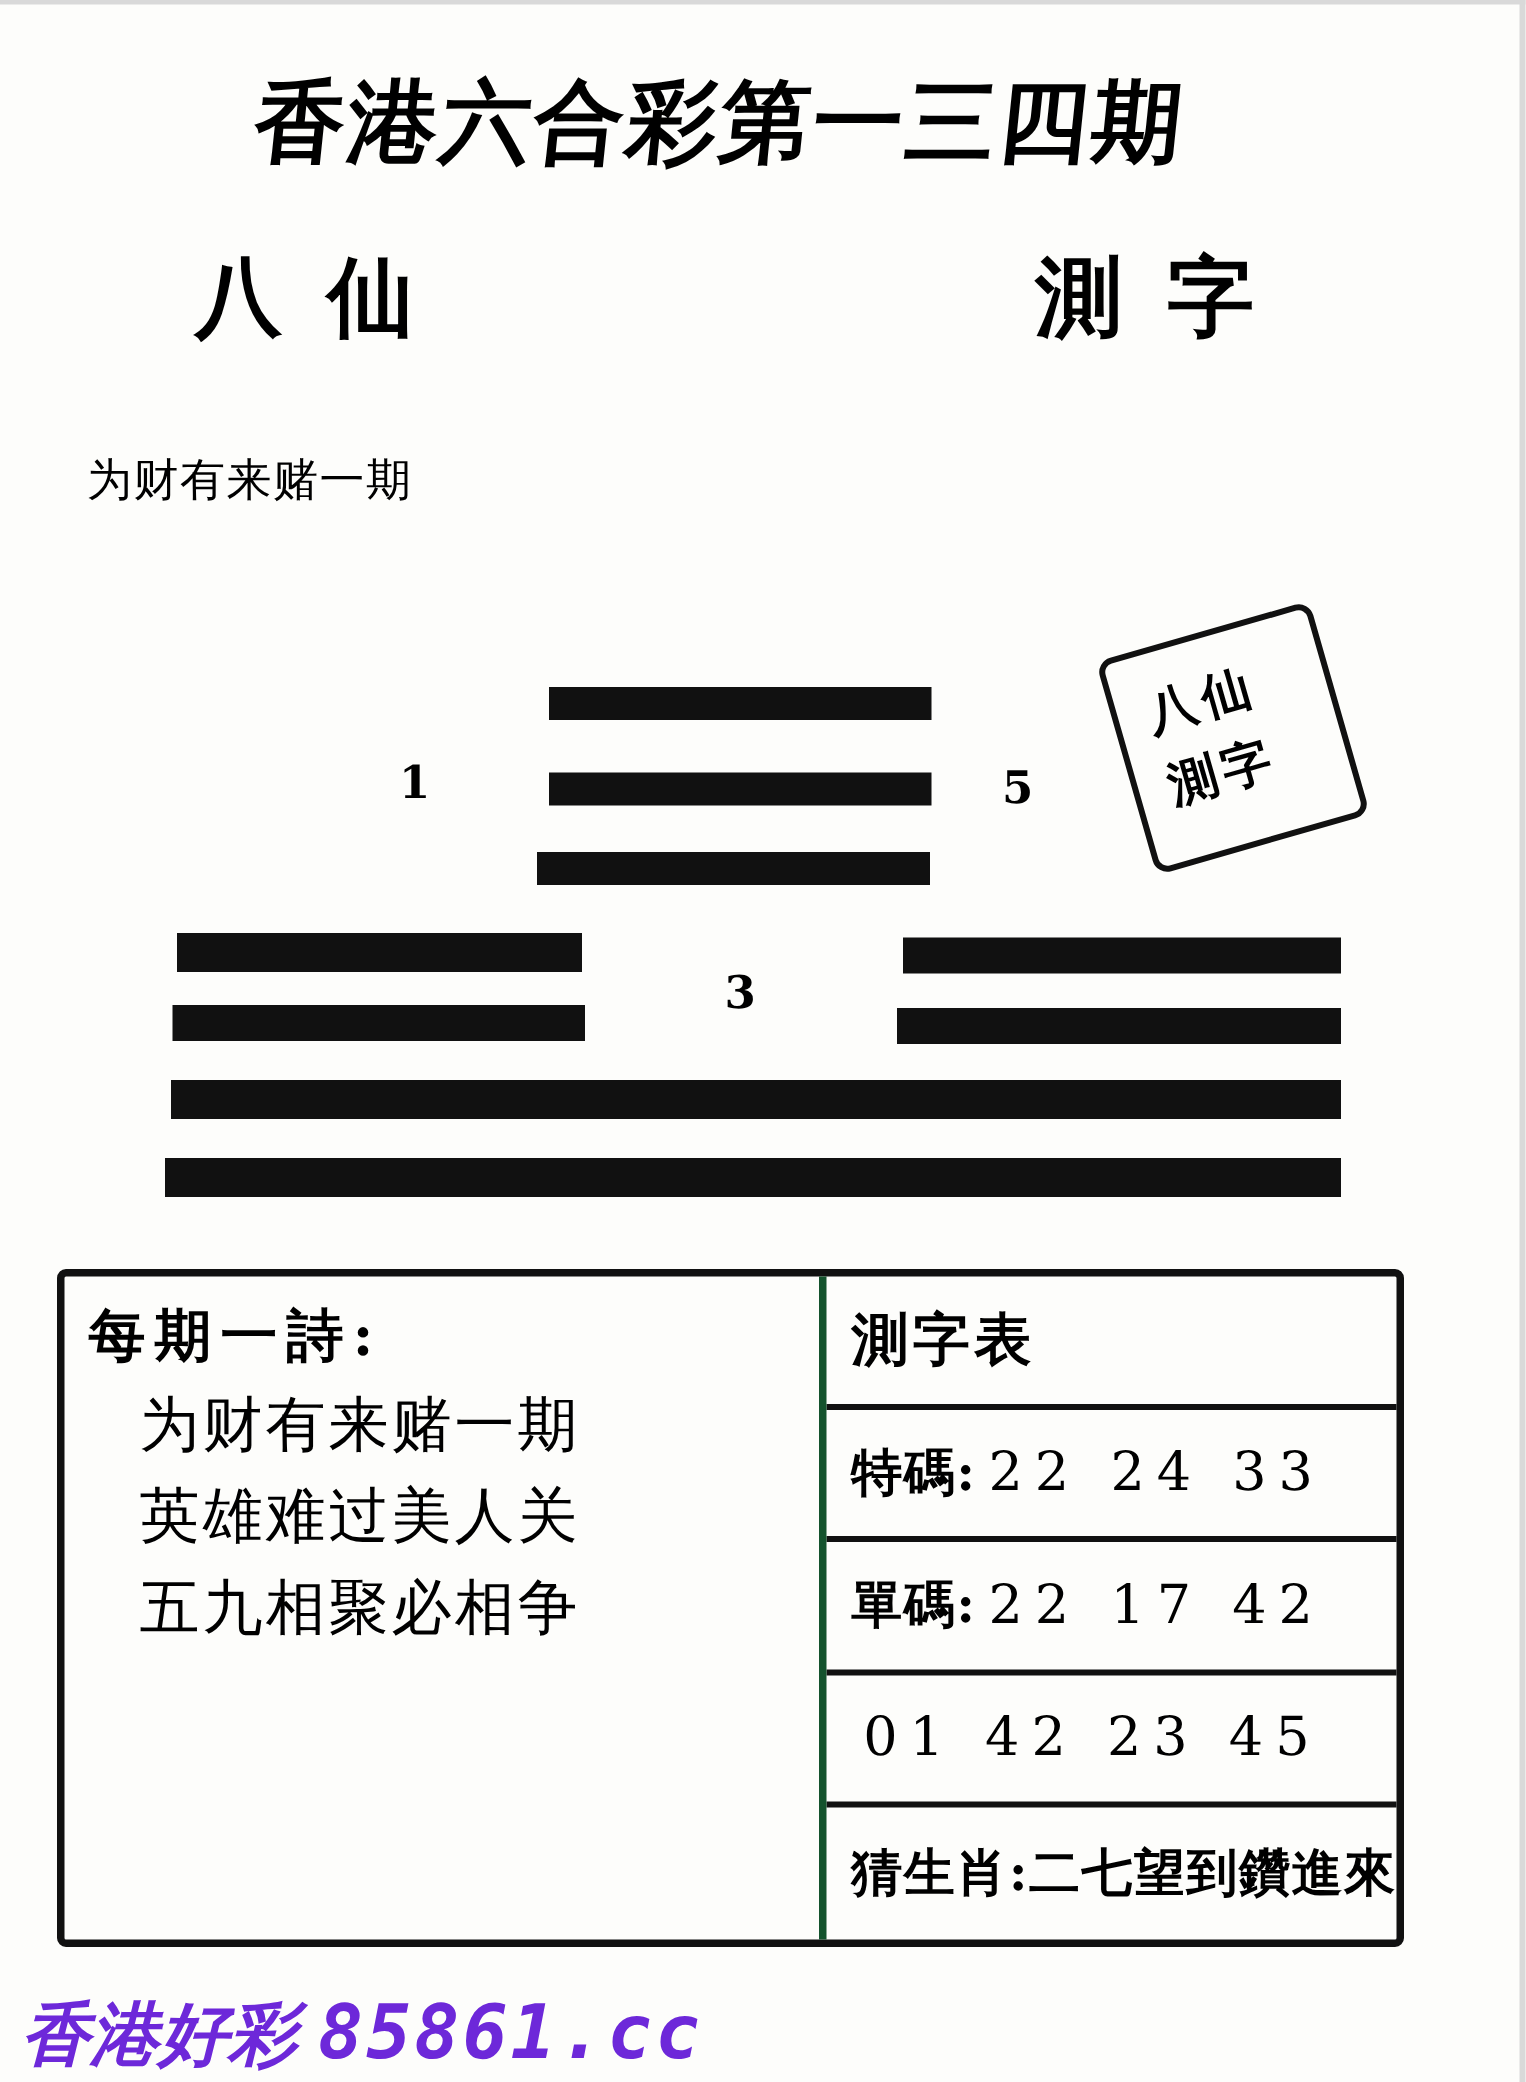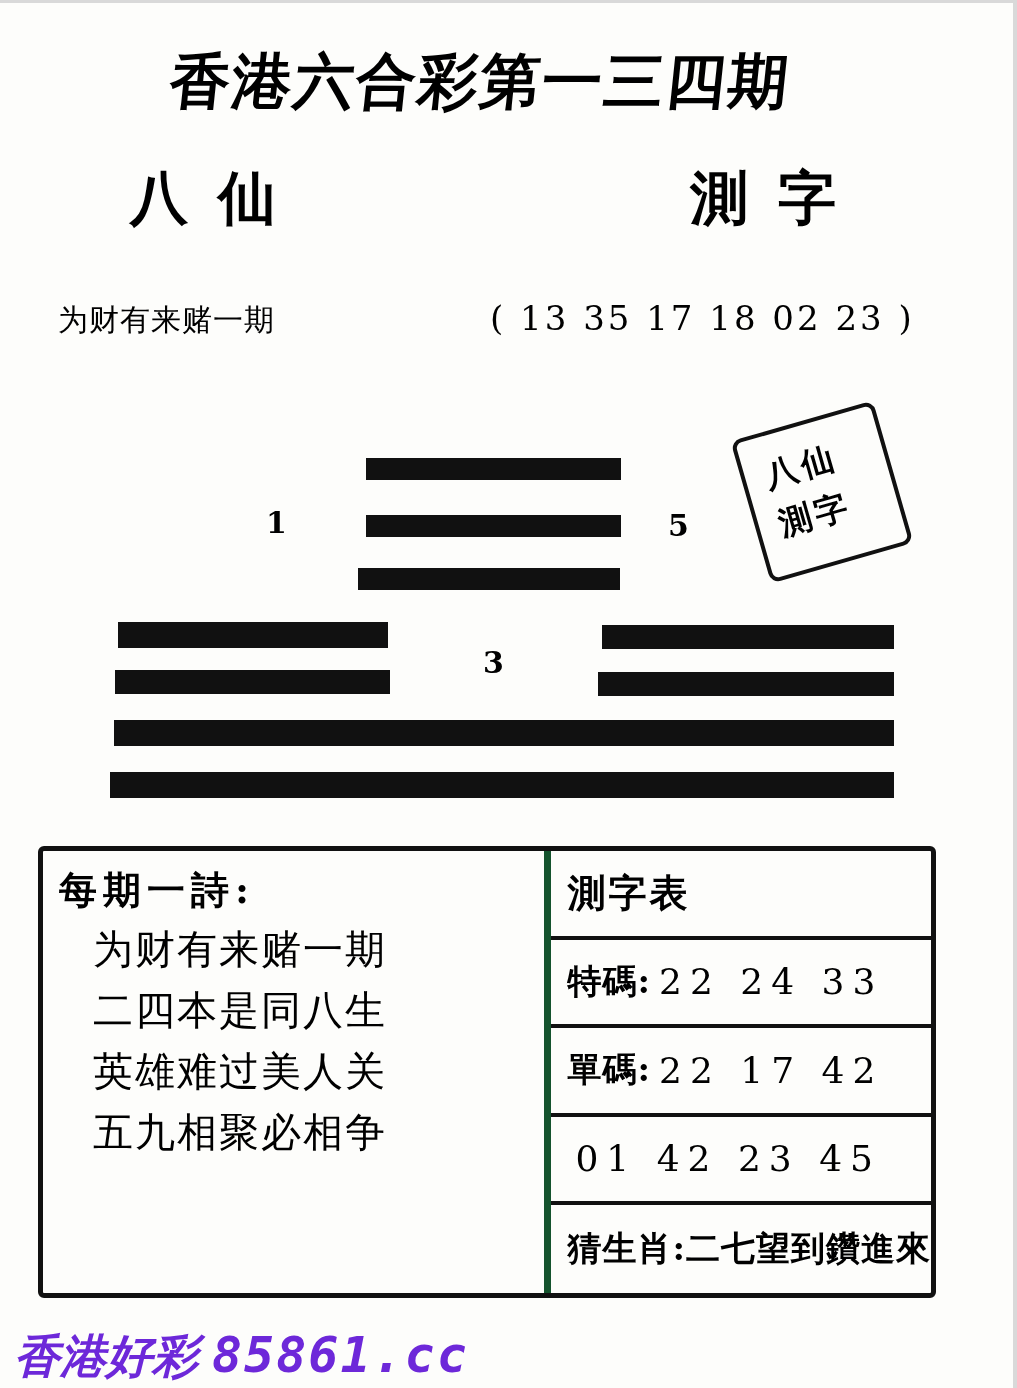--- a/index.html
+++ b/index.html
@@ -118,21 +118,21 @@
     width: 898px;
     height: 452px;
     border: 5px solid #111;
     border-radius: 6px;
     box-sizing: border-box;
     display: flex;
   }
   .box-left {
     width: 514px;
     box-sizing: border-box;
-    border-right: 7px solid #14532d;
+    border-right: 5px solid #14532d;
     padding: 14px 0 0 16px;
     position: relative;
   }
   .poem-title {
     font-family: "DejaVu Serif", "Liberation Serif", serif;
     font-size: 38px;
     font-weight: bold;
     letter-spacing: 6px;
     margin-bottom: 6px;
   }
@@ -225,21 +225,20 @@
 
 <div class="page">
 
   <div class="edge" style="top:0;left:0;width:1017px;height:3px;"></div>
   <div class="edge" style="top:0;right:0;width:4px;height:1388px;"></div>
 
   <div class="title-main">香港六合彩第一三四期</div>
   <div class="title-sub-left">八仙</div>
   <div class="title-sub-right">測字</div>
   <div class="lucky-label">为财有来赌一期</div>
-  <div class="lucky-numbers">( 13  35  17  18  02  23 )</div>
 
   <div class="bars">
     <div class="bar" style="top:38px;left:366px;width:255px;height:22px;"></div>
     <div class="bar" style="top:95px;left:366px;width:255px;height:22px;"></div>
     <div class="bar" style="top:148px;left:358px;width:262px;height:22px;"></div>
 
     <div class="bar" style="top:202px;left:118px;width:270px;height:26px;"></div>
     <div class="bar" style="top:250px;left:115px;width:275px;height:24px;"></div>
     <div class="bar" style="top:205px;left:602px;width:292px;height:24px;"></div>
     <div class="bar" style="top:252px;left:598px;width:296px;height:24px;"></div>
@@ -254,21 +253,20 @@
 
   <div class="stamp">
     <span class="s1">八仙</span>
     <span class="s2">測字</span>
   </div>
 
   <div class="box">
     <div class="box-left">
       <div class="poem-title">每期一詩:</div>
       <div class="poem-line">为财有来赌一期</div>
-      <div class="poem-line">二四本是同八生</div>
       <div class="poem-line">英雄难过美人关</div>
       <div class="poem-line">五九相聚必相争</div>
     </div>
 
     <div class="box-right">
       <div class="r-row">
         <span class="r-head">測字表</span>
       </div>
       <div class="r-row">
         <span class="r-label">特碼:</span>

